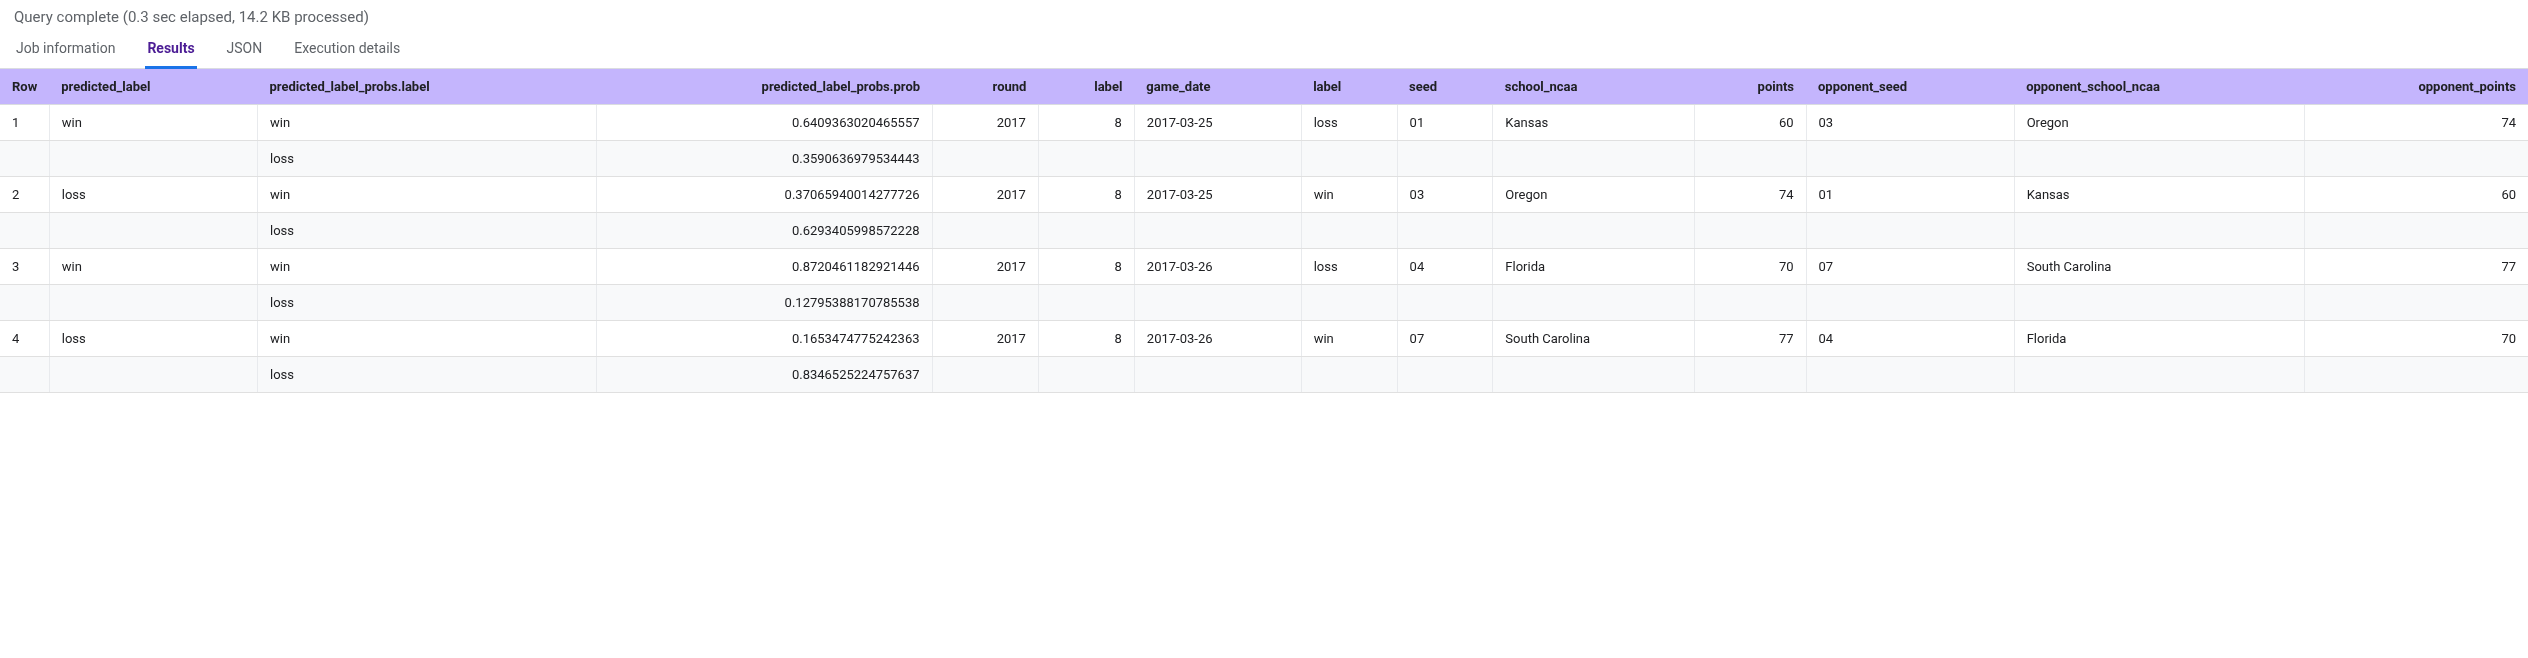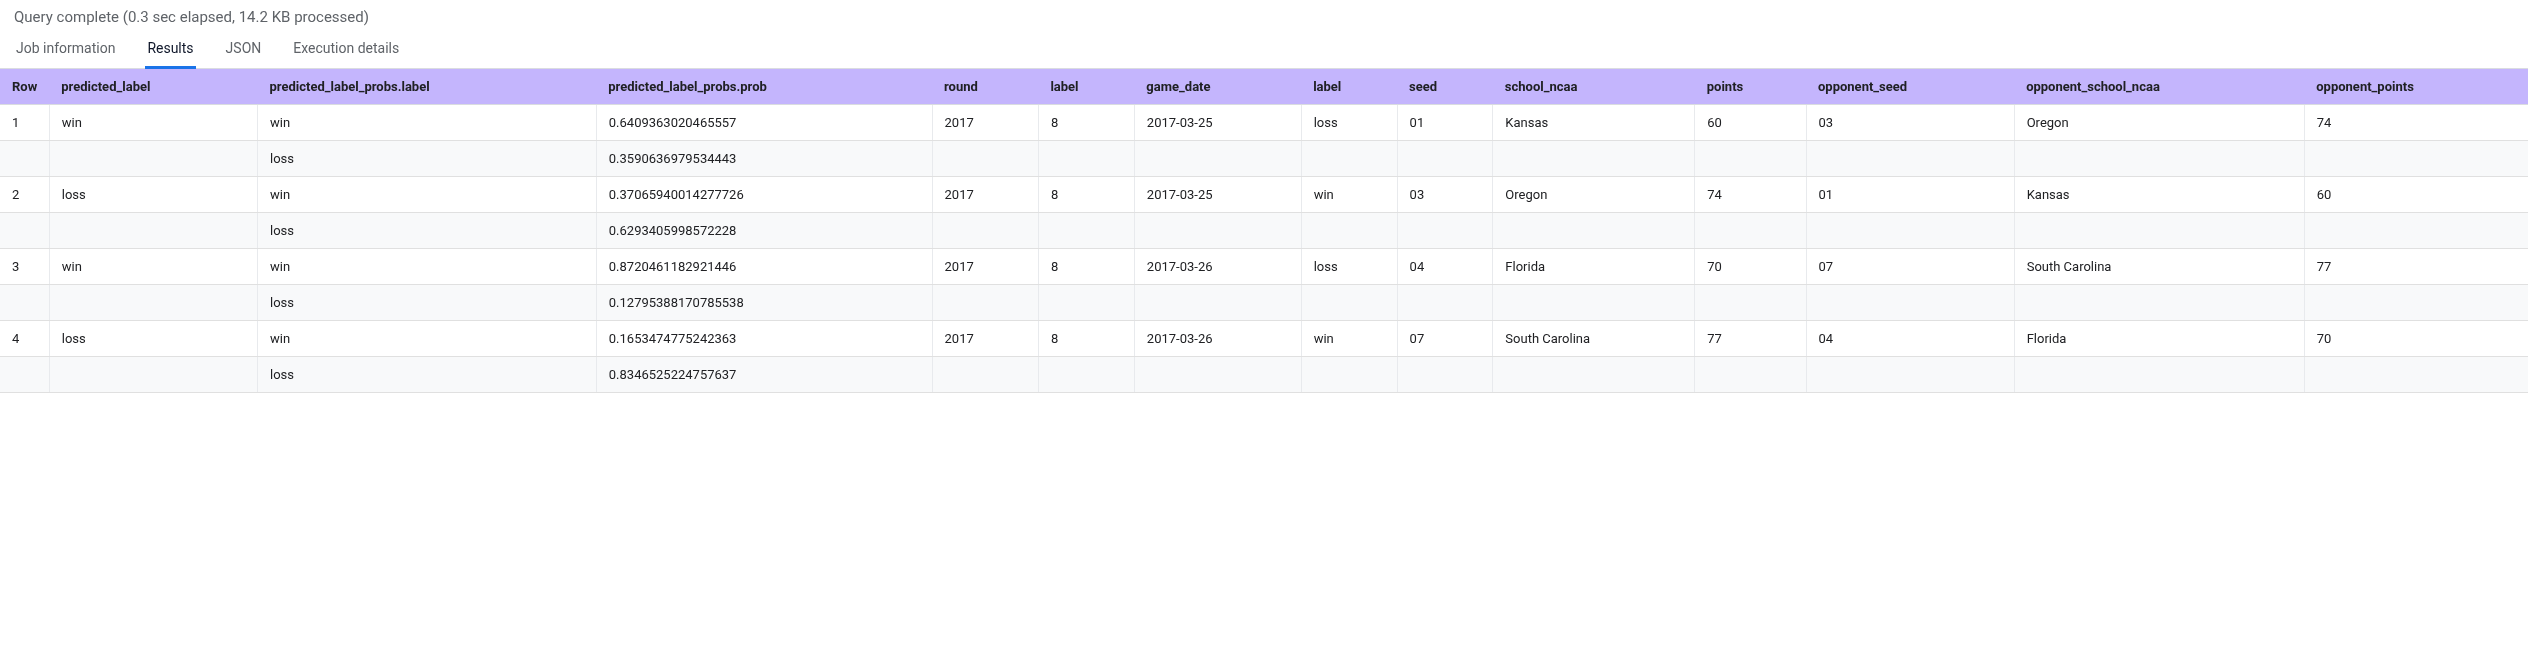--- a/index.html
+++ b/index.html
@@ -27,23 +27,23 @@
   }
   .tab {
     padding: 10px 2px 10px 2px;
     color: #5f6368;
     font-size: 14px;
     cursor: pointer;
     border-bottom: 3px solid transparent;
     margin-bottom: -1px;
   }
   .tab.active {
-    color: #0f172a;
+    color: #4c1d95;
     border-bottom-color: #1a73e8;
-    font-weight: 400;
+    font-weight: 700;
   }
   table {
     border-collapse: collapse;
     width: 100%;
     table-layout: auto;
   }
   thead th {
     background: #c4b5fd;
     font-weight: 700;
     text-align: left;
@@ -54,21 +54,21 @@
   }
   tbody td {
     padding: 10px 12px;
     font-size: 13px;
     border-bottom: 1px solid #e0e0e0;
     border-right: 1px solid #e8eaed;
     white-space: nowrap;
     vertical-align: middle;
   }
   tbody td:last-child { border-right: none; }
-  thead th.num, tbody td.num { text-align: left; }
+  thead th.num, tbody td.num { text-align: right; }
   tbody tr.sub td { background: #f8f9fa; }
   tbody tr.sub td.blank { color: transparent; }
   .col-row { width: 44px; }
 </style>
 </head>
 <body>
 
 <div class="wrap">
   <div class="status">Query complete (0.3 sec elapsed, 14.2 KB processed)</div>
 

